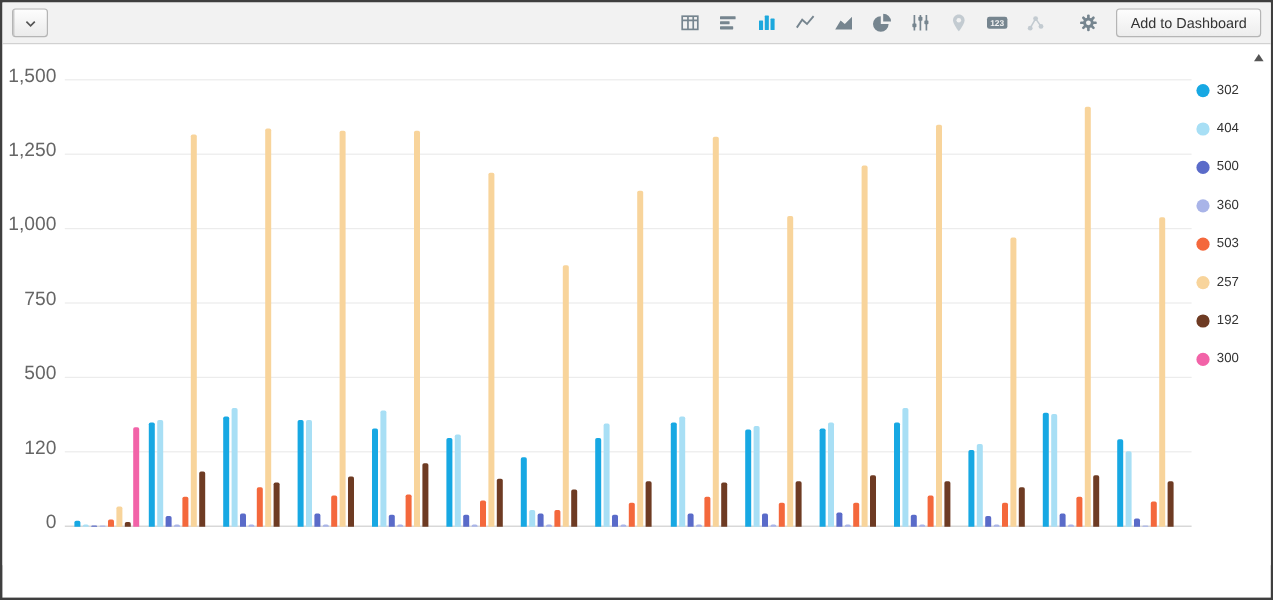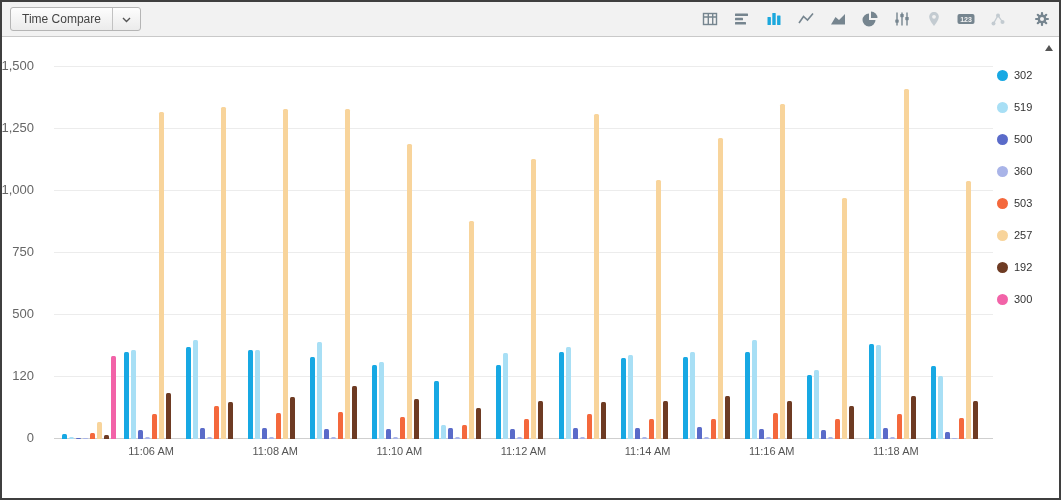--- a/index.html
+++ b/index.html
@@ -45,21 +45,21 @@
   }
   
   .content { position:relative; height:434px; background:#fff; }
   .scroll-up {
     position:absolute; top:8px; right:6px; cursor:pointer;
     width:0; height:0; border-left:4px solid transparent;
     border-right:4px solid transparent; border-bottom:6px solid #555;
   }
   .chart-wrap { display:flex; padding:30px 4px 0 10px; }
   .y-axis { width:42px; flex:none; position:relative; height:372px; }
-  .ytick { position:absolute; right:20px; font-size:13px; color:#666; white-space:nowrap; }
+  .ytick { position:absolute; right:7px; font-size:16px; color:#666; white-space:nowrap; }
   .plot-col { flex:1; min-width:0; }
   .plot { position:relative; height:372px; }
   .gridline { position:absolute; left:0; right:0; height:1px; background:#ececec; }
   .gridline.zero { background:#cfcfcf; }
   .groups { position:absolute; left:0; right:0; top:0; bottom:0; display:flex; align-items:flex-end; padding:0 4px; }
   .group { flex:1; display:flex; align-items:flex-end; justify-content:center; gap:2px; height:100%; }
   .bar { width:5px; border-radius:1.5px 1.5px 0 0; }
   .x-axis { display:flex; padding:0 4px; margin-top:6px; }
   .xtick { flex:1; text-align:center; font-size:11px; color:#555; white-space:nowrap; }
   .legend { width:58px; flex:none; display:flex; flex-direction:column; gap:20px; padding-top:2px; margin-left:4px; }
@@ -67,21 +67,20 @@
   .legend-dot { width:11px; height:11px; border-radius:50%; flex:none; }
 </style>
 </head>
 <body>
 
 <div class="window">
 
 
   <div class="toolbar">
     <div class="split-btn">
-      <span class="split-main">Time Compare</span>
       <span class="split-caret">
         <span>
           <svg width="9" height="6" viewBox="0 0 9 6" fill="none" stroke="#555" stroke-width="1.4">
               <path d="M1 1 L4.5 4.5 L8 1"></path>
             </svg>
         </span>
       </span>
     </div>
 
     <div class="icon-row">
@@ -160,20 +159,21 @@
               <rect x="6.9" y="1" width="2.2" height="14" rx="1" transform="rotate(45 8 8)"></rect>
               <rect x="6.9" y="1" width="2.2" height="14" rx="1" transform="rotate(90 8 8)"></rect>
               <rect x="6.9" y="1" width="2.2" height="14" rx="1" transform="rotate(135 8 8)"></rect>
               <circle cx="8" cy="8" r="4.4"></circle>
             </g>
             <circle cx="8" cy="8" r="2" fill="#F2F2F2"></circle>
           </svg>
       </span>
     </div>
 
+    <button class="btn-add">Add to Dashboard</button>
   </div>
 
   <div class="content">
     <div class="chart-wrap">
       <div class="y-axis" id="y-axis">
           <div class="ytick" style="bottom: -6px;">0</div>
           <div class="ytick" style="bottom: 56px;">120</div>
           <div class="ytick" style="bottom: 118px;">500</div>
           <div class="ytick" style="bottom: 180px;">750</div>
           <div class="ytick" style="bottom: 242px;">1,000</div>
@@ -335,46 +335,29 @@
                 <div class="bar" style="height: 63px; background: rgb(168, 223, 245);"></div>
                 <div class="bar" style="height: 7px; background: rgb(90, 107, 201);"></div>
                 <div class="bar" style="height: 1px; background: rgb(169, 180, 232);"></div>
                 <div class="bar" style="height: 21px; background: rgb(244, 104, 60);"></div>
                 <div class="bar" style="height: 258px; background: rgb(248, 212, 155);"></div>
                 <div class="bar" style="height: 38px; background: rgb(110, 59, 35);"></div>
                 <div class="bar" style="height: 0px; background: rgb(242, 99, 168);"></div>
               </div>
             </div>
           </div>
-        <div class="x-axis" id="x-axis">
-            <div class="xtick"></div>
-            <div class="xtick">11:06 AM</div>
-            <div class="xtick"></div>
-            <div class="xtick">11:08 AM</div>
-            <div class="xtick"></div>
-            <div class="xtick">11:10 AM</div>
-            <div class="xtick"></div>
-            <div class="xtick">11:12 AM</div>
-            <div class="xtick"></div>
-            <div class="xtick">11:14 AM</div>
-            <div class="xtick"></div>
-            <div class="xtick">11:16 AM</div>
-            <div class="xtick"></div>
-            <div class="xtick">11:18 AM</div>
-            <div class="xtick"></div>
-          </div>
       </div>
       <div class="legend" id="legend">
           <div class="legend-item">
             <span class="legend-dot" style="background: rgb(23, 168, 227);"></span>
             <span class="legend-label">302</span>
           </div>
           <div class="legend-item">
             <span class="legend-dot" style="background: rgb(168, 223, 245);"></span>
-            <span class="legend-label">519</span>
+            <span class="legend-label">404</span>
           </div>
           <div class="legend-item">
             <span class="legend-dot" style="background: rgb(90, 107, 201);"></span>
             <span class="legend-label">500</span>
           </div>
           <div class="legend-item">
             <span class="legend-dot" style="background: rgb(169, 180, 232);"></span>
             <span class="legend-label">360</span>
           </div>
           <div class="legend-item">

